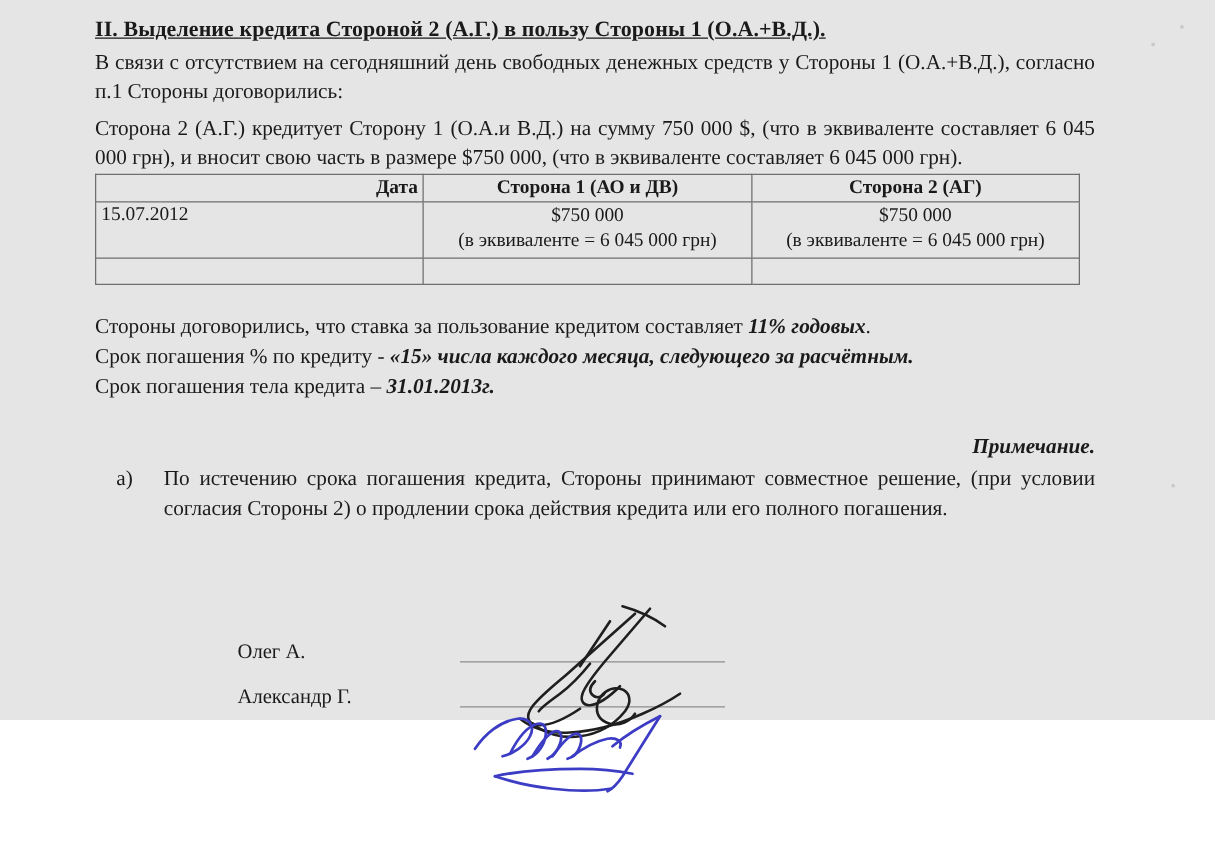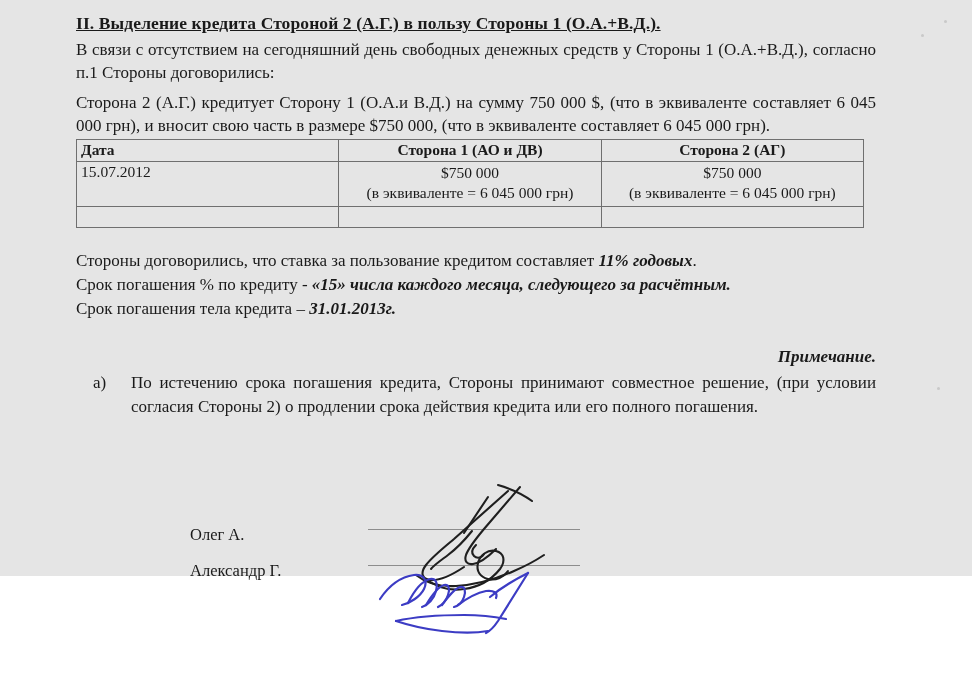--- a/index.html
+++ b/index.html
@@ -130,21 +130,21 @@
     top: 505px;
     width: 420px;
   }
   .sig-row {
     position: relative;
     height: 36px;
   }
   .sig-name {
     position: absolute;
     left: 0;
-    top: 20px;
+    top: 6px;
     font-size: 16.5px;
     white-space: nowrap;
   }
   .sig-line {
     position: absolute;
     left: 178px;
     width: 212px;
     top: 24px;
     border-bottom: 1.2px solid #8d8d8d;
   }
@@ -181,21 +181,21 @@
     </div>
 
     <div class="para-block" style="margin-top:6px;">
       <p class="para j">Сторона 2 (А.Г.) кредитует  Сторону 1 (О.А.и В.Д.) на сумму 750 000 $, (что в эквиваленте составляет 6 045 000 грн), и вносит свою часть в размере $750 000, (что в эквиваленте составляет 6 045 000 грн).</p>
     </div>
 
 
     <table class="schedule">
       <thead>
         <tr>
-          <th class="c-date" style="text-align:left;">Дата</th>
+          <th class="c-date" style="text-align:right;">Дата</th>
           <th>Сторона 1 (АО и ДВ)</th>
           <th>Сторона 2 (АГ)</th>
         </tr>
       </thead>
       <tbody>
         <tr class="data-row">
           <td class="c-date">15.07.2012</td>
           <td class="c-party">
             <span class="cell-line">$750 000</span>
             <span class="cell-line">(в эквиваленте = 6 045 000 грн)</span>

